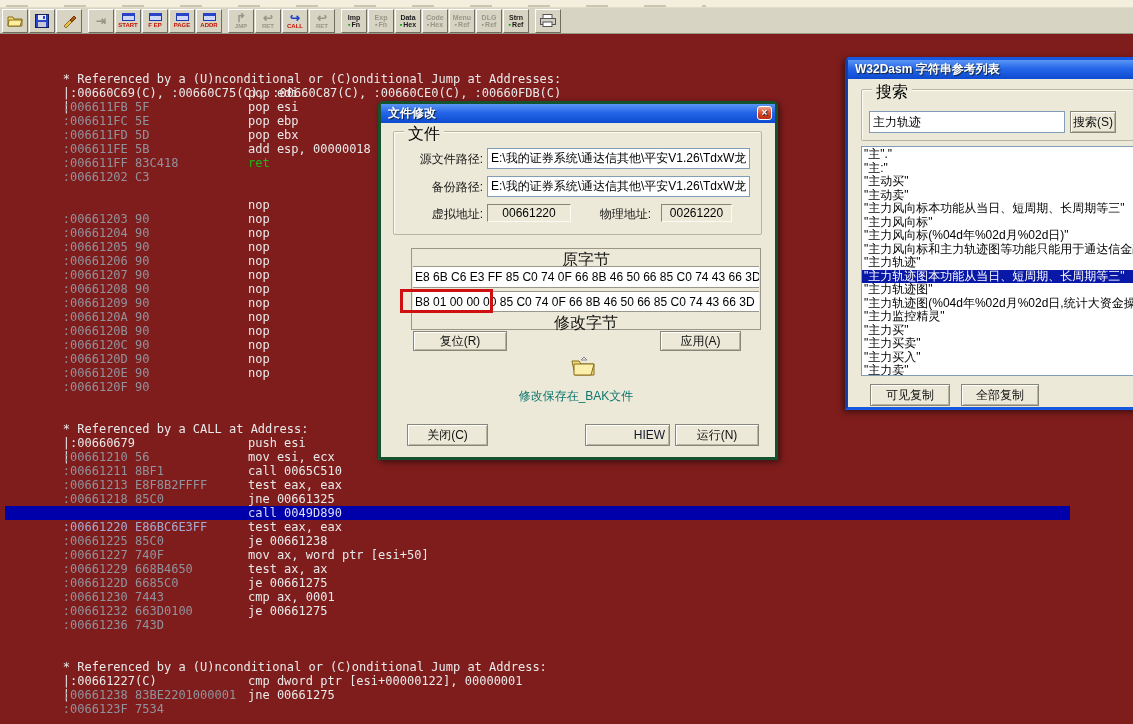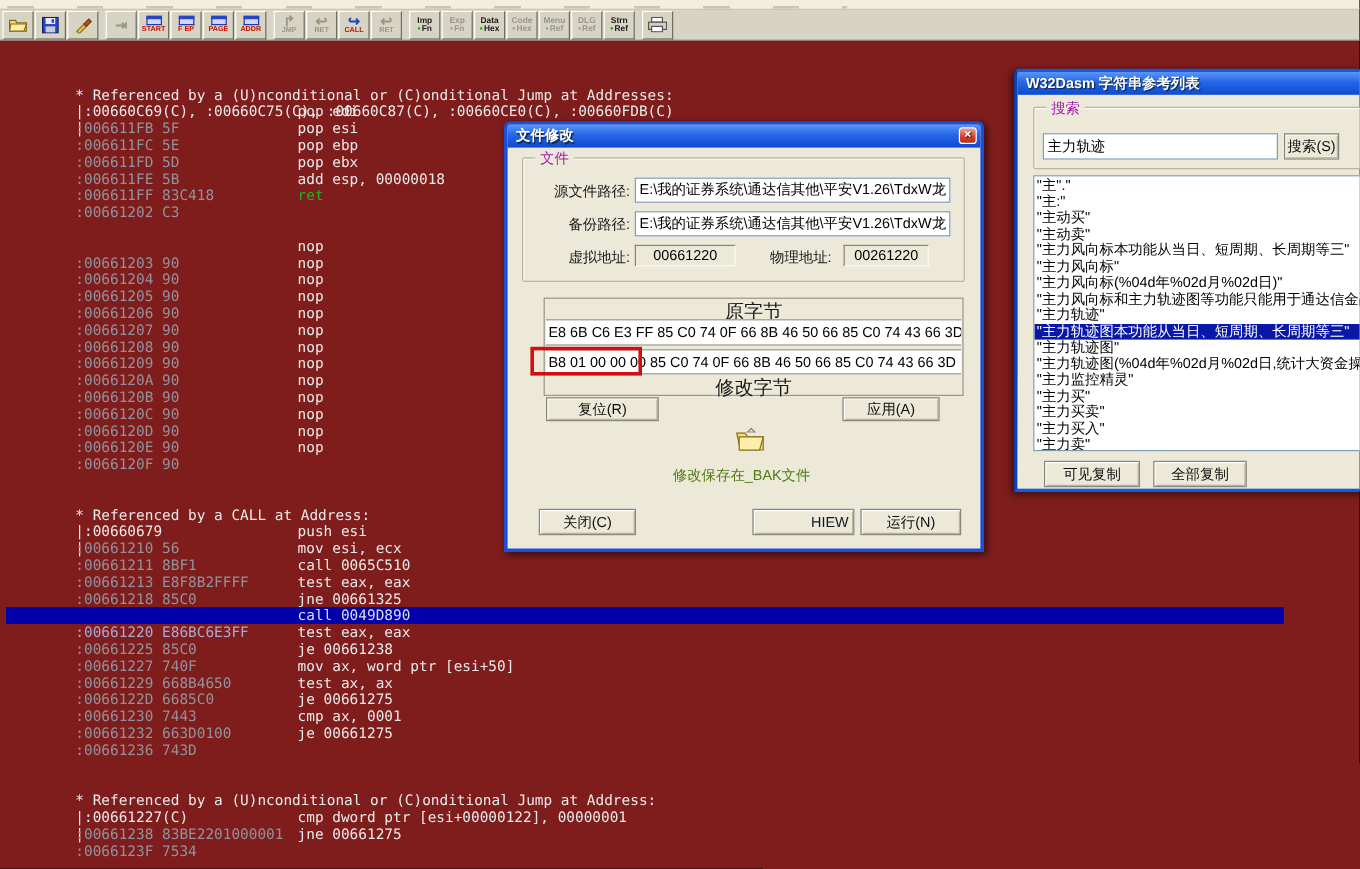--- a/index.html
+++ b/index.html
@@ -49,51 +49,51 @@
   .btn { position:absolute; background:#ece9d8; border:1px solid #898777;
     box-shadow: inset 1px 1px 0 #ffffff, inset -1px -1px 0 #b7b4a2;
     font-size:12px; color:#101010; display:flex; align-items:center; justify-content:center; }
   .btn.dis { color:#0f172a;padding-left:44px; }
   .xpinput { position:absolute; background:#fff; border:1px solid #7f9db9;
     font-family:"Liberation Sans",sans-serif; font-size:12px; color:#000;
     padding:0 3px; white-space:nowrap; overflow:hidden; line-height:19px; }
   .groupbox { position:absolute; border:1px solid #b9b5a3;
     box-shadow: inset 1px 1px 0 #fdfcf5; border-radius:2px; }
   .grouplabel { position:absolute; top:-8px; left:10px; background:#ece9d8;
-    padding:0 4px; font-size:12px; color:#a21caf;font-family:Liberation Mono, monospace; }
+    padding:0 4px; font-size:16px; color:#000000;font-family:Liberation Mono, monospace; }
   .titlebar { position:absolute; left:0; top:0; right:0; height:19px;
     background:linear-gradient(180deg,#5a96f6 0%,#2566e8 45%,#0d4ad0 100%);
     color:#fff; font-weight:bold; font-size:12px; display:flex; align-items:center;
     padding-left:7px; text-shadow:1px 1px 1px #123; }
   .closebtn { position:absolute; right:3px; top:2px; width:15px; height:14px;
     background:linear-gradient(180deg,#f0a28a,#d6452b 55%,#bc2c0e);
     border:1px solid #fff; border-radius:3px; color:#fff; font-size:10px; font-weight:bold;
     display:flex; align-items:center; justify-content:center; line-height:1; }
 
   
   #dialog { position:absolute; left:378px; top:101px; width:400px; height:359px;
-    background:#ece9d8; border:3px solid #1d4ed8; border-radius:5px 5px 0 0;
-    box-shadow:2px 2px 6px rgba(0,0,0,.55);margin-left:42px; }
+    background:#ece9d8; border:3px solid #14532d; border-radius:5px 5px 0 0;
+    box-shadow:2px 2px 6px rgba(0,0,0,.55); }
   #dialog .inner { position:absolute; inset:0; }
   #dialog .body { position:absolute; left:0; right:0; top:19px; bottom:0; }
   .dlabel { position:absolute; font-size:12px; color:#181818; text-align:right; }
   .sunkbox { position:absolute; background:#ece9d8; border:1px solid;
     border-color:#87857a #fbfaf3 #fbfaf3 #87857a; font-size:12px; color:#000;
     display:flex; align-items:center; justify-content:center; }
   #hexouter { position:absolute; left:30px; top:125px; width:350px; height:82px;
     border:1px solid #9a978a; background:#ece9d8; }
   .hexlabel { position:absolute; left:0; right:0; text-align:center; font-size:16px; color:#181818; }
   .hexfield { position:absolute; left:1px; right:1px; height:22px; background:#fff;
     border:1px solid #9a978a; border-left:none; border-right:none;
     font-size:12px; color:#000; padding:0 2px; line-height:20px; white-space:nowrap; overflow:hidden; }
   #redbox { position:absolute; left:19px; top:166px; width:93px; height:24px;
     border:3px solid #d01010; z-index:5; }
   #foldericon { position:absolute; left:188px; top:229px; }
   #savednote { position:absolute; left:15px; top:265px; width:360px; text-align:center;
-    font-size:12px; color:#4d7c0f; }
+    font-size:12px; color:#0f766e; }
 
   
   #strwin { position:absolute; left:845px; top:57px; width:295px; height:353px;
     background:#ece9d8; border:3px solid #1658e0; border-left:3px solid #123ea8;
     border-radius:5px 0 0 0; box-shadow:-2px 2px 6px rgba(0,0,0,.5); }
   #strlist { position:absolute; left:13px; top:86px; width:282px; height:230px;
     background:#fff; border:1px solid #7f9db9; overflow:hidden; padding-top:1px; }
   .sitem { height:13.5px; line-height:13.5px; font-size:12px; color:#000;
     white-space:nowrap; overflow:hidden; padding-left:2px; }
   .sitem.sel { background:#0a18a8; color:#fff; }

